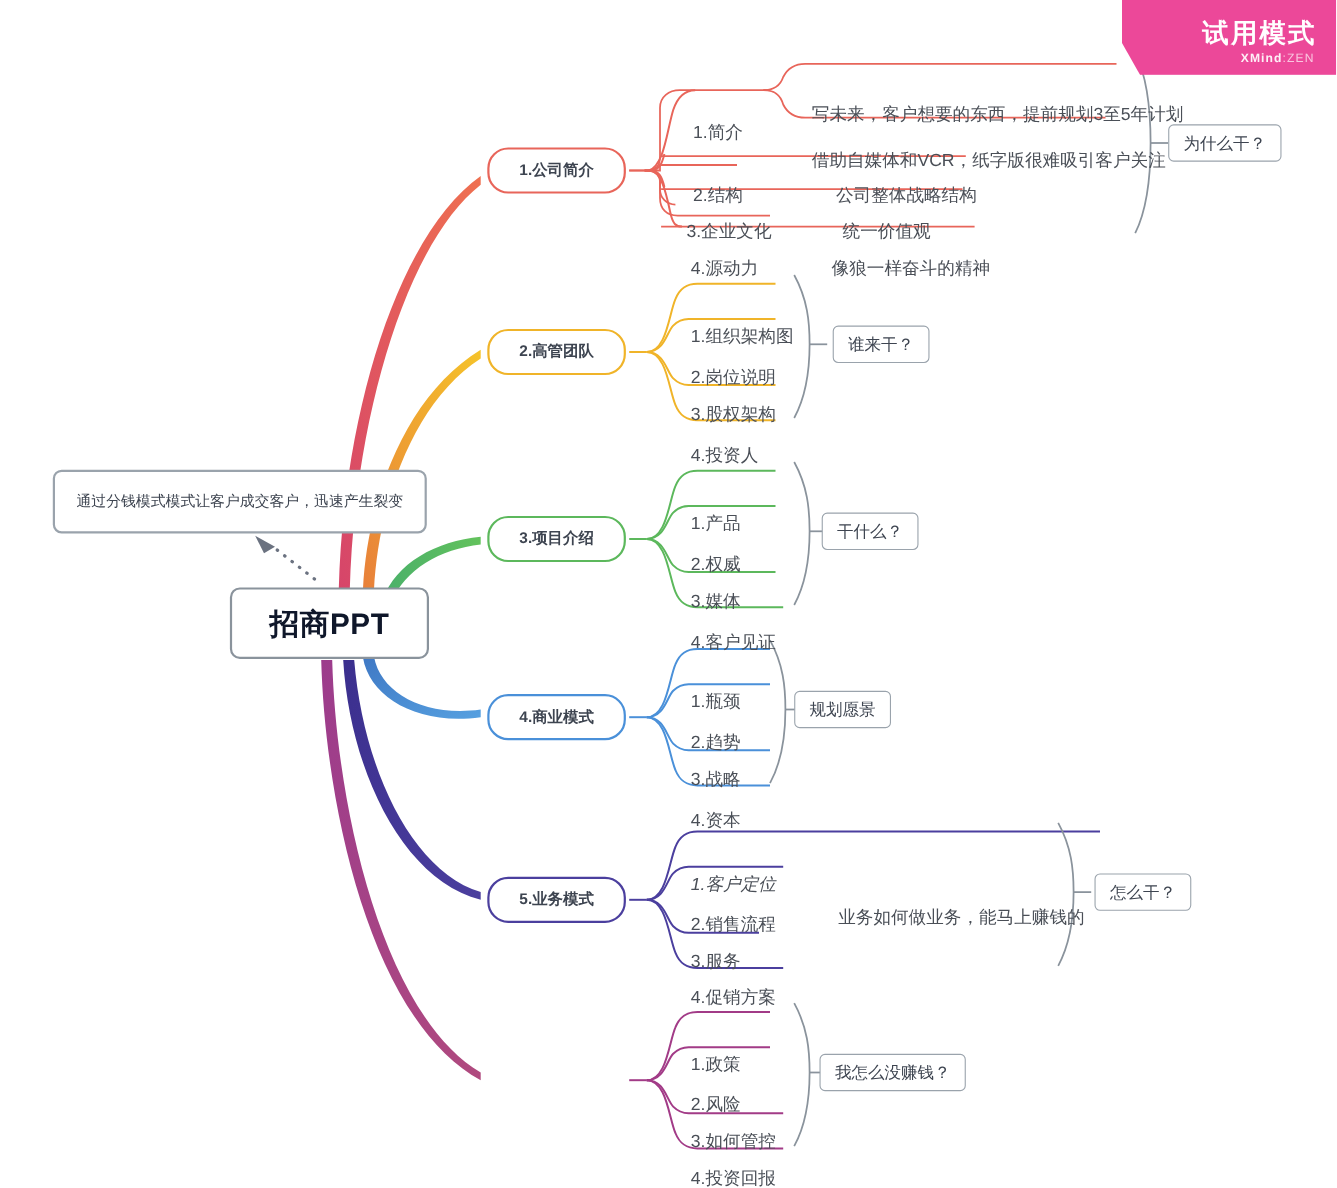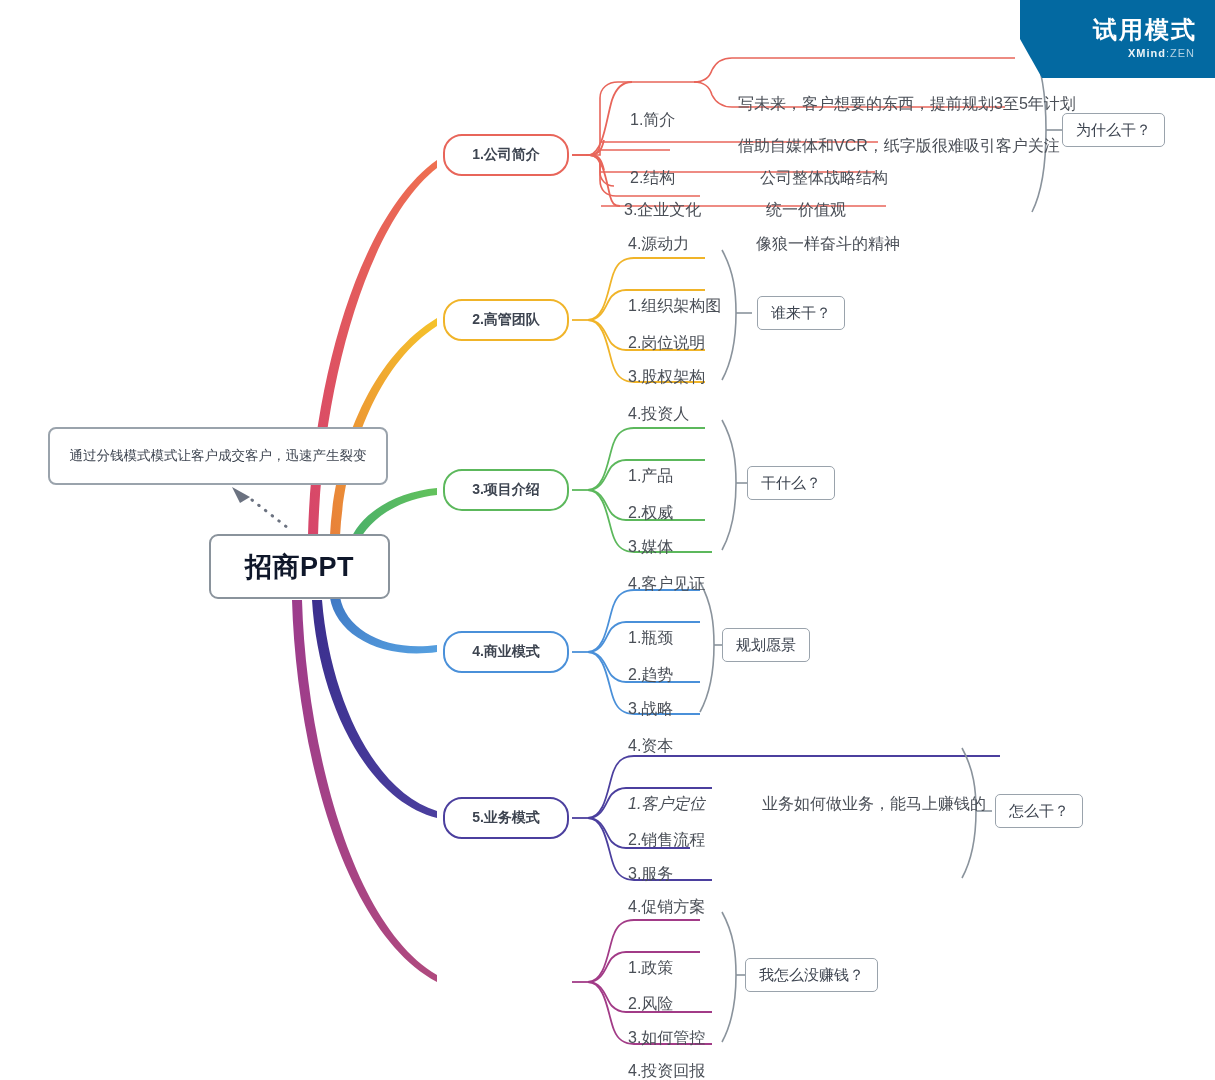--- a/index.html
+++ b/index.html
@@ -39,22 +39,22 @@
     height:34px;border:1.6px solid #9aa3ac;border-radius:5px;
     font-size:15px;color:#3d4450;padding:0 13px;white-space:nowrap;
   }
 
   
   .sub{position:absolute;font-size:16px;color:#4a4f57;white-space:nowrap;margin-top:48px;}
   .sub.note{color:#4a4f57;}
 
   
   .badge{
-    position:absolute;right:0;top:0;width:195px;height:78px;
-    background:#0369a1;
+    position:absolute;right:0;top:0;width:195px;height:68px;
+    background:#ec4899;
     -webkit-clip-path:polygon(0 0,195px 0,195px 78px,22px 78px,0 39px);
     clip-path:polygon(0 0,195px 0,195px 78px,22px 78px,0 39px);
     color:#fff;
   }
   .badge-title{position:absolute;right:18px;top:14px;font-size:24px;font-weight:bold;letter-spacing:2px;}
   .badge-sub{position:absolute;right:20px;top:47px;font-size:11px;font-weight:bold;letter-spacing:1px;opacity:.92;}
   .badge-sub .zen{font-weight:normal;opacity:.75;}
 </style>
 </head>
 <body>
@@ -239,21 +239,21 @@
   <div class="sub" style="left:628px;top:455px;">2.权威</div>
   <div class="sub" style="left:628px;top:489px;">3.媒体</div>
   <div class="sub" style="left:628px;top:526px;">4.客户见证</div>
 
   <div class="sub" style="left:628px;top:580px;">1.瓶颈</div>
   <div class="sub" style="left:628px;top:617px;">2.趋势</div>
   <div class="sub" style="left:628px;top:651px;">3.战略</div>
   <div class="sub" style="left:628px;top:688px;">4.资本</div>
 
   <div class="sub" style="left:628px;top:746px;font-style:italic;">1.客户定位</div>
-  <div class="sub note" style="left:762px;top:746px;">业务如何做业务，能马上赚钱的</div>
+  <div class="sub note" style="left:762px;top:776px;">业务如何做业务，能马上赚钱的</div>
   <div class="sub" style="left:628px;top:782px;">2.销售流程</div>
   <div class="sub" style="left:628px;top:816px;">3.服务</div>
   <div class="sub" style="left:628px;top:849px;">4.促销方案</div>
 
   <div class="sub" style="left:628px;top:910px;">1.政策</div>
   <div class="sub" style="left:628px;top:946px;">2.风险</div>
   <div class="sub" style="left:628px;top:980px;">3.如何管控</div>
   <div class="sub" style="left:628px;top:1013px;">4.投资回报</div>
 
   <div class="node qbox" style="left:1062px;top:113px;">

